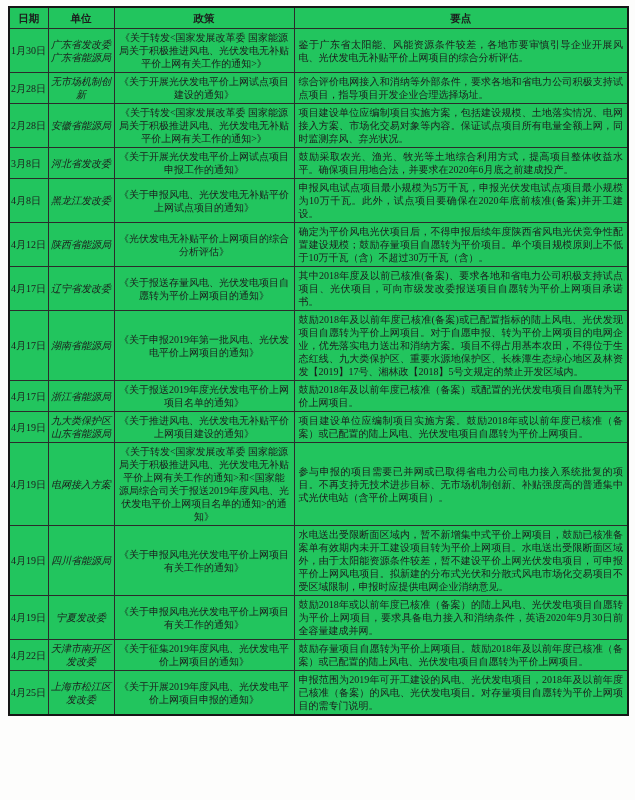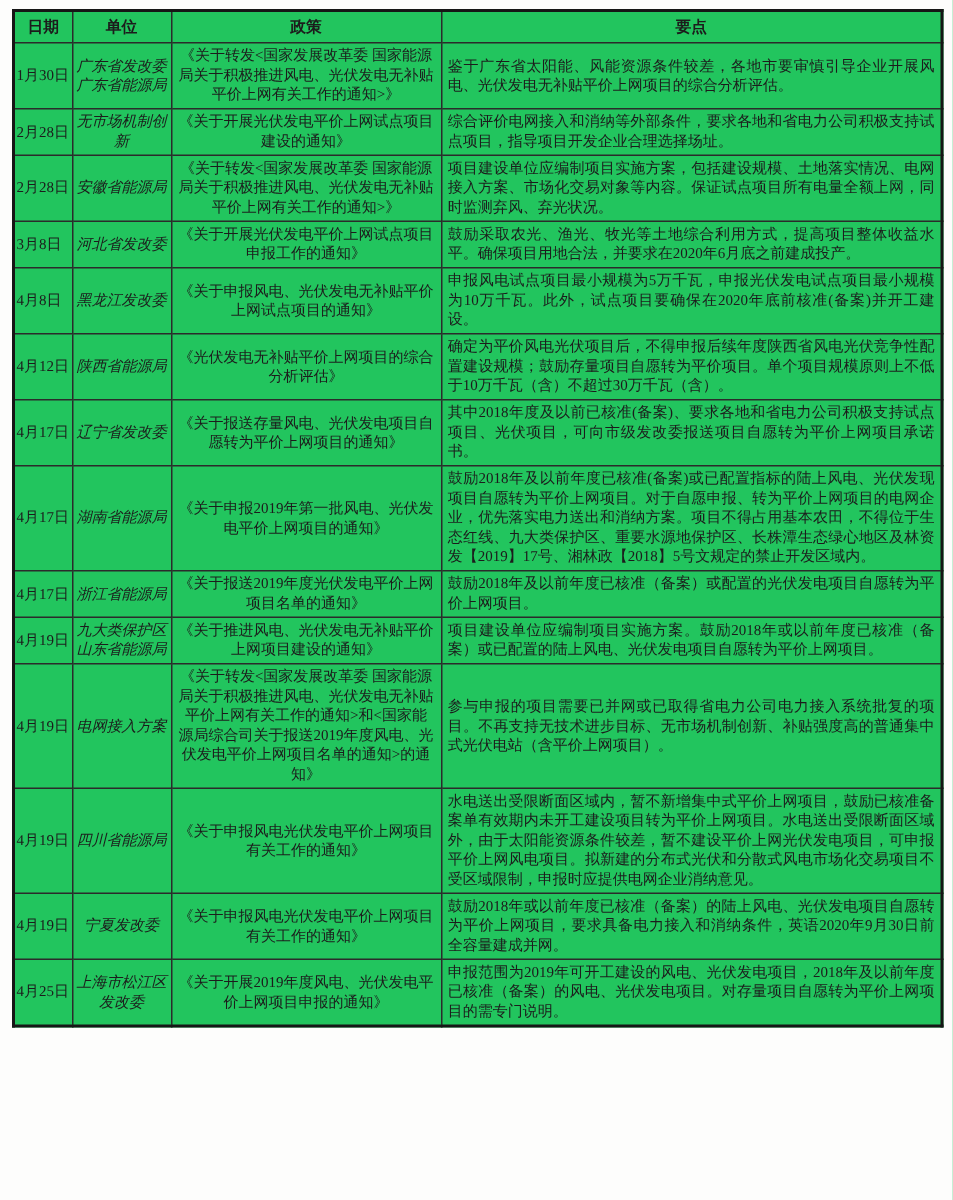--- a/index.html
+++ b/index.html
@@ -173,20 +173,27 @@
     <td class="cell-points">水电送出受限断面区域内，暂不新增集中式平价上网项目，鼓励已核准备案单有效期内未开工建设项目转为平价上网项目。水电送出受限断面区域外，由于太阳能资源条件较差，暂不建设平价上网光伏发电项目，可申报平价上网风电项目。拟新建的分布式光伏和分散式风电市场化交易项目不受区域限制，申报时应提供电网企业消纳意见。</td>
   </tr>
 
   <tr>
     <td class="cell-date">4月19日</td>
     <td class="cell-unit">宁夏发改委</td>
     <td class="cell-policy">《关于申报风电光伏发电平价上网项目有关工作的通知》</td>
     <td class="cell-points">鼓励2018年或以前年度已核准（备案）的陆上风电、光伏发电项目自愿转为平价上网项目，要求具备电力接入和消纳条件，英语2020年9月30日前全容量建成并网。</td>
   </tr>
 
+  <tr>
+    <td class="cell-date">4月22日</td>
+    <td class="cell-unit">天津市南开区
+发改委</td>
+    <td class="cell-policy">《关于征集2019年度风电、光伏发电平价上网项目的通知》</td>
+    <td class="cell-points">鼓励存量项目自愿转为平价上网项目。鼓励2018年及以前年度已核准（备案）或已配置的陆上风电、光伏发电项目自愿转为平价上网项目。</td>
+  </tr>
 
   <tr>
     <td class="cell-date">4月25日</td>
     <td class="cell-unit">上海市松江区
 发改委</td>
     <td class="cell-policy">《关于开展2019年度风电、光伏发电平价上网项目申报的通知》</td>
     <td class="cell-points">申报范围为2019年可开工建设的风电、光伏发电项目，2018年及以前年度已核准（备案）的风电、光伏发电项目。对存量项目自愿转为平价上网项目的需专门说明。</td>
   </tr>
 </tbody>
   </table>

